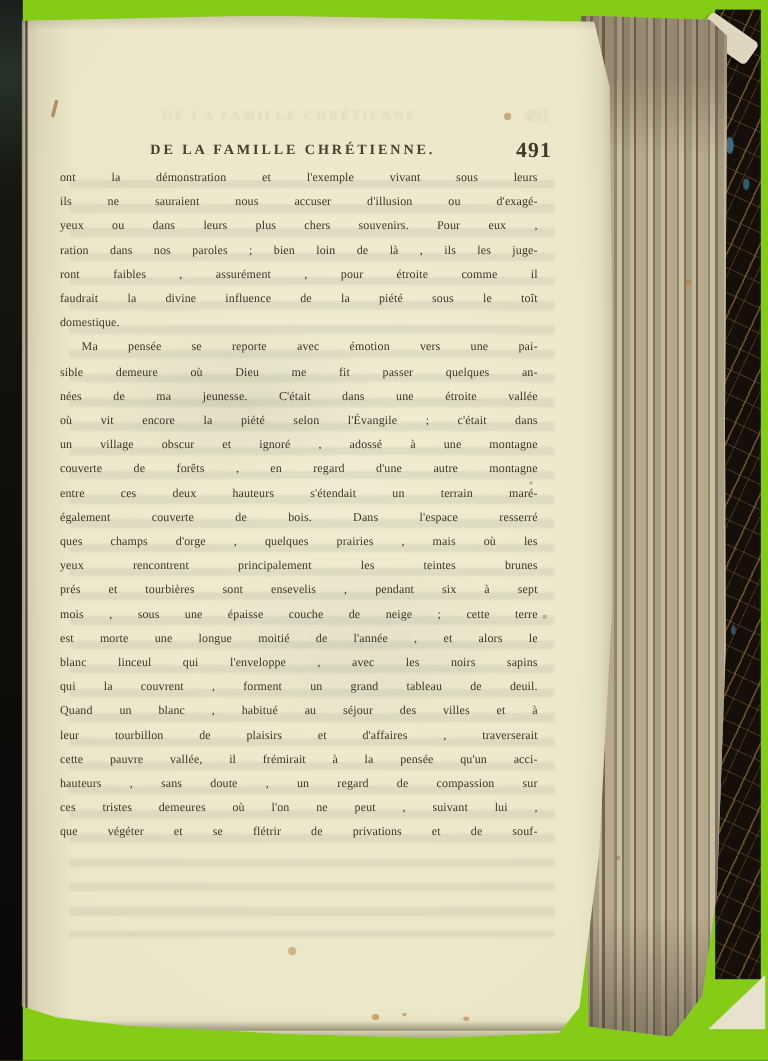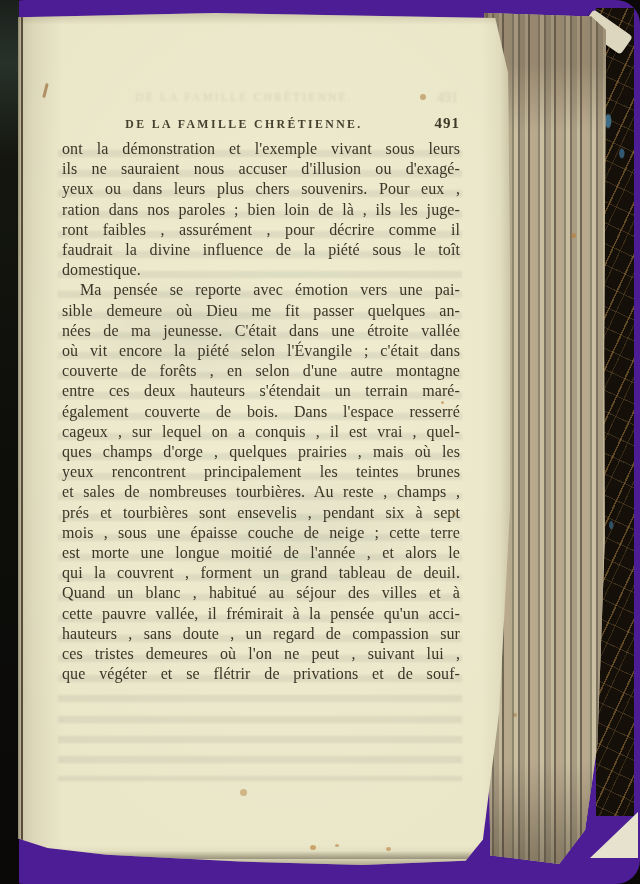--- a/index.html
+++ b/index.html
@@ -1,21 +1,21 @@
 <!DOCTYPE html>
 <html><head>
 <meta charset="utf-8">
 <style>
   html,body{margin:0;padding:0;}
   body{
     width:640px;height:884px;position:relative;overflow:hidden;
     background:#0a0908;
     font-family:"Liberation Serif","DejaVu Serif",serif;
   }
-  .photo{position:absolute;inset:0;background:#4c1d95;border-radius:24px;}
+  .photo{position:absolute;inset:0;background:#84cc16;}
 
   
   .left-edge{
     position:absolute;left:0;top:0;width:19px;height:884px;z-index:1;
     background:linear-gradient(180deg,#1b1f1b 0%,#27322a 7%,#14160f 18%,#0d0d0a 55%,#0a0908 100%);
   }
 
   
   .marble{
     position:absolute;left:596px;top:8px;width:38px;height:808px;z-index:1;
@@ -76,25 +76,25 @@
     font-size:11.5px;letter-spacing:2.2px;
   }
   .ghost-header .gh-title{position:absolute;left:0;right:34px;text-align:center;}
   .ghost-header .gh-num{position:absolute;right:2px;top:-1px;font-size:14px;letter-spacing:0;}
 
   .header{position:absolute;left:44px;top:104px;width:398px;height:18px;color:#46402f;}
   .header .title{
     position:absolute;left:0;right:34px;text-align:center;
     font-size:11.8px;letter-spacing:2.4px;font-weight:bold;
   }
-  .header .page-num{position:absolute;right:0;top:-2px;font-size:15px;font-weight:bold;letter-spacing:1px;color:#3f3929;text-align:center;}
+  .header .page-num{position:absolute;right:0;top:-2px;font-size:18px;font-weight:bold;letter-spacing:1px;color:#3f3929;text-align:center;}
 
   .body-text{
-    position:absolute;left:44px;top:126px;width:398px;
-    font-size:16px;line-height:20.2px;color:#3c3527;
+    position:absolute;left:32px;top:126px;width:398px;
+    font-size:10px;line-height:20.2px;color:#3c3527;
     letter-spacing:.1px;word-spacing:1.4px;
   }
   .line{text-align:justify;text-align-last:justify;}
   .line.no-justify{text-align:right;text-align-last:left;}
   .line.indent{text-indent:18px;}
 
   
   .bleed{
     position:absolute;left:40px;top:128px;width:404px;height:640px;
     background:
@@ -141,39 +141,40 @@
       <span class="page-num">491</span>
     </div>
 
     <div class="bleed"></div>
 
     <div class="body-text">
       <div class="line">ont la démonstration et l'exemple vivant sous leurs</div>
       <div class="line">ils ne sauraient nous accuser d'illusion ou d'exagé-</div>
       <div class="line">yeux ou dans leurs plus chers souvenirs. Pour eux ,</div>
       <div class="line">ration dans nos paroles ; bien loin de là , ils les juge-</div>
-      <div class="line">ront faibles , assurément , pour décrire comme il</div>
+      <div class="line">ront faibles , assurément , pour étroite comme il</div>
       <div class="line">faudrait la divine influence de la piété sous le toît</div>
       <div class="line no-justify">domestique.</div>
       <div class="line indent">Ma pensée se reporte avec émotion vers une pai-</div>
       <div class="line">sible demeure où Dieu me fit passer quelques an-</div>
       <div class="line">nées de ma jeunesse. C'était dans une étroite vallée</div>
       <div class="line">où vit encore la piété selon l'Évangile ; c'était dans</div>
-      <div class="line">couverte de forêts , en selon d'une autre montagne</div>
+      <div class="line">un village obscur et ignoré , adossé à une montagne</div>
+      <div class="line">couverte de forêts , en regard d'une autre montagne</div>
       <div class="line">entre ces deux hauteurs s'étendait un terrain maré-</div>
       <div class="line">également couverte de bois. Dans l'espace resserré</div>
-      <div class="line">cageux , sur lequel on a conquis , il est vrai , quel-</div>
       <div class="line">ques champs d'orge , quelques prairies , mais où les</div>
       <div class="line">yeux rencontrent principalement les teintes brunes</div>
-      <div class="line">et sales de nombreuses tourbières. Au reste , champs ,</div>
       <div class="line">prés et tourbières sont ensevelis , pendant six à sept</div>
       <div class="line">mois , sous une épaisse couche de neige ; cette terre</div>
       <div class="line">est morte une longue moitié de l'année , et alors le</div>
+      <div class="line">blanc linceul qui l'enveloppe , avec les noirs sapins</div>
       <div class="line">qui la couvrent , forment un grand tableau de deuil.</div>
       <div class="line">Quand un blanc , habitué au séjour des villes et à</div>
+      <div class="line">leur tourbillon de plaisirs et d'affaires , traverserait</div>
       <div class="line">cette pauvre vallée, il frémirait à la pensée qu'un acci-</div>
       <div class="line">hauteurs , sans doute , un regard de compassion sur</div>
       <div class="line">ces tristes demeures où l'on ne peut , suivant lui ,</div>
       <div class="line">que végéter et se flétrir de privations et de souf-</div>
     </div>
 
     <div class="spot" style="left:402px;top:81px;width:6px;height:6px;background:rgba(165,112,45,.5);"></div>
     <div class="spot" style="left:222px;top:776px;width:7px;height:7px;background:rgba(175,122,50,.45);"></div>
     <div class="spot" style="left:434px;top:499px;width:4px;height:4px;background:rgba(160,110,45,.4);"></div>
     <div class="spot" style="left:423px;top:388px;width:3px;height:3px;background:rgba(175,110,40,.5);"></div>

